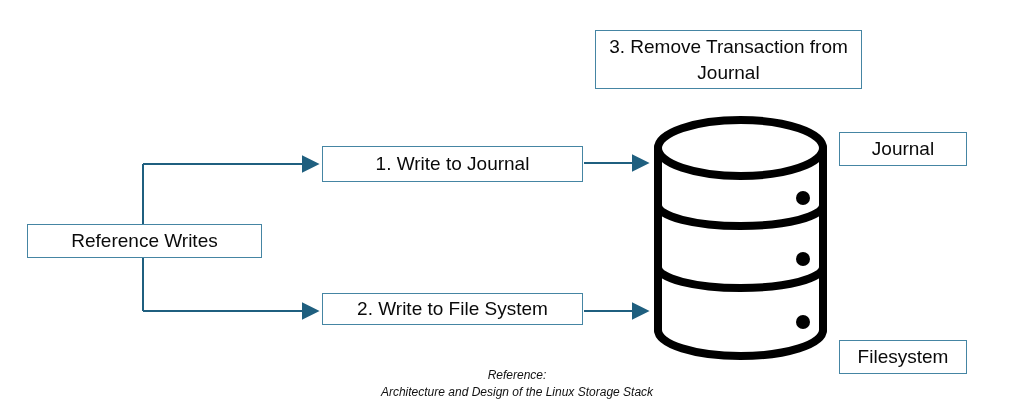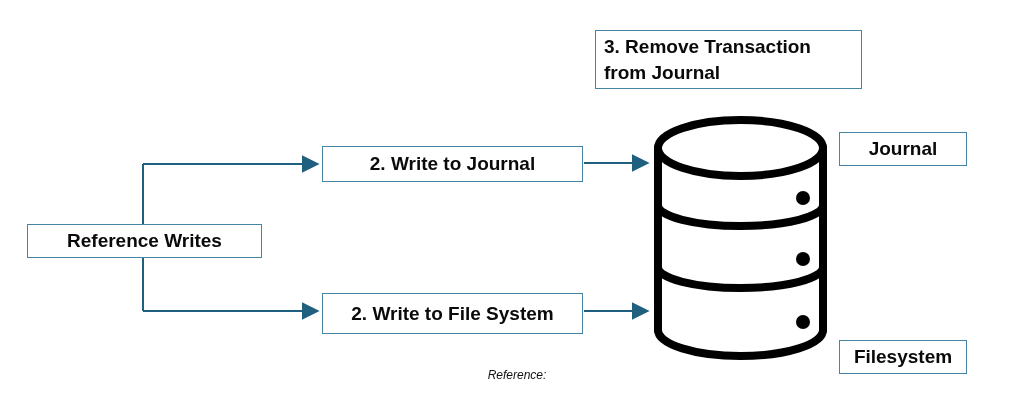--- a/index.html
+++ b/index.html
@@ -25,26 +25,26 @@
     z-index: 2;
     box-sizing: border-box;
     border: 1.5px solid #4585A3;
     background: #ffffff;
     color: #0a0a0a;
     font-size: 19px;
     line-height: 1.32;
     display: flex;
     align-items: center;
     justify-content: center;
+    text-align: center;
     padding: 4px 8px;
-    font-weight: bold;
   }
   .node-step3      { left: 595px; top: 30px;  width: 267px; height: 59px; }
   .node-step1      { left: 322px; top: 146px; width: 261px; height: 36px; }
-  .node-step2      { left: 322px; top: 293px; width: 261px; height: 41px; }
+  .node-step2      { left: 322px; top: 293px; width: 261px; height: 32px; }
   .node-incoming   { left: 27px;  top: 224px; width: 235px; height: 34px; }
   .node-journal    { left: 839px; top: 132px; width: 128px; height: 34px; }
   .node-filesystem { left: 839px; top: 292px; width: 128px; height: 34px; margin-top: 48px; }
   .reference {
     position: absolute;
     z-index: 2;
     left: 267px;
     top: 367px;
     width: 500px;
     text-align: center;
@@ -82,27 +82,28 @@
       <path d="M658,267 A82.5,21 0 0 0 823,267"></path>
       <ellipse cx="740.5" cy="148" rx="82.5" ry="28" fill="#ffffff"></ellipse>
       <circle cx="803" cy="198" r="7" fill="#000000" stroke="none"></circle>
       <circle cx="803" cy="259" r="7" fill="#000000" stroke="none"></circle>
       <circle cx="803" cy="322" r="7" fill="#000000" stroke="none"></circle>
     </g>
   </svg>
 
   <div class="node node-step3">3. Remove Transaction from Journal</div>
 
-  <div class="node node-step1">2. Write to Journal</div>
+  <div class="node node-step1">1. Write to Journal</div>
 
   <div class="node node-step2">2. Write to File System</div>
 
   <div class="node node-incoming">Reference Writes</div>
 
   <div class="node node-journal">Journal</div>
 
   <div class="node node-filesystem">Filesystem</div>
 
   <div class="reference">
     <div>Reference:</div>
+    <div>Architecture and Design of the Linux Storage Stack</div>
   </div>
 
 </div>
 
 </body></html>

